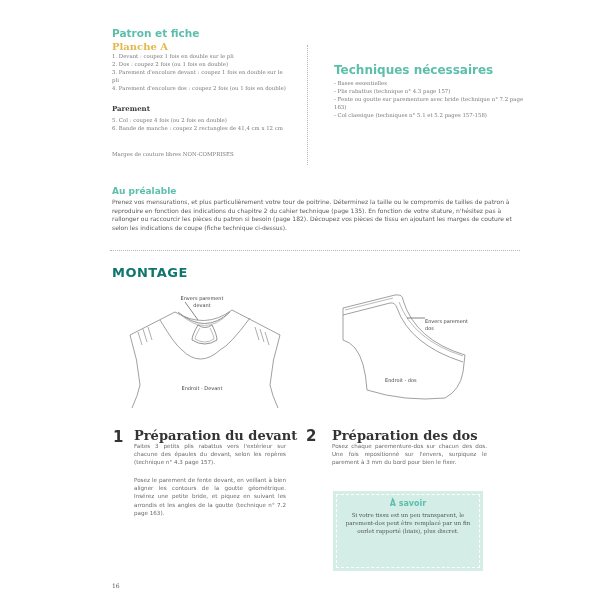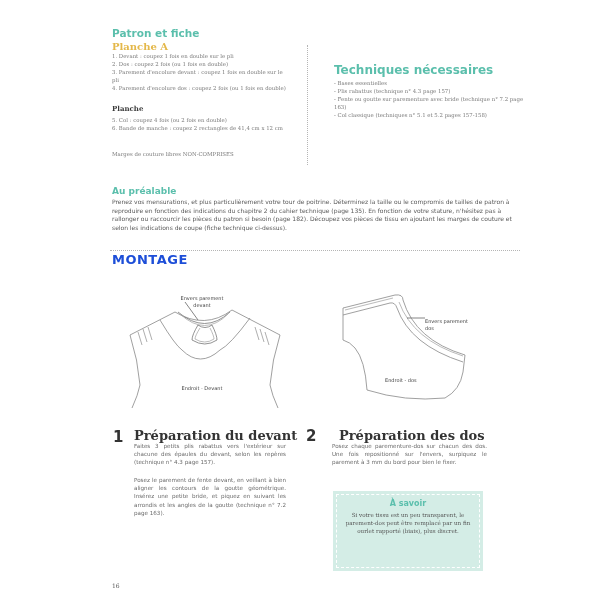--- a/index.html
+++ b/index.html
@@ -13,51 +13,51 @@
   #patron-list { left:112px; top:52px; width:175px; }
   #variante { left:112px; top:104px; font-size:7px; color:#3c3c3c; font-weight:bold; }
   #variante-list { left:112px; top:116px; width:180px; }
   #marges { left:112px; top:151px; font-size:5.4px; color:#7a7a7a; }
   #vdiv { left:307px; top:45px; height:120px; border-left:1px dotted #b5b5b5; }
   #tech-title { left:334px; top:63px; font-size:12px; }
   #tech-list { left:334px; top:79px; width:190px; }
   #prealable-title { left:112px; top:186px; font-size:9px; }
   #prealable-text { left:112px; top:198px; width:410px; font-size:6px; line-height:8.5px; color:#5a5a5a; }
   #hdiv { left:110px; top:250px; width:410px; border-top:1px dotted #b5b5b5; }
-  #montage-title { left:112px; top:252px; font-size:13px; color:#1d4ed8; font-weight:bold; letter-spacing:0.5px; }
+  #montage-title { left:112px; top:265px; font-size:13px; color:#0f766e; font-weight:bold; letter-spacing:0.5px; }
   .fig { position:absolute; }
   .fig-label { font-size:5px; fill:#444; font-family:"DejaVu Sans", sans-serif; }
   .step-num { font-size:15px; color:#333; font-weight:bold; }
   .step-title { font-size:13px; color:#333; font-weight:bold; }
   .step-text { font-size:5.6px; line-height:8.2px; color:#6a6a6a; text-align:justify; }
   #num1 { left:113px; top:428px; }
   #title1 { left:134px; top:428px; }
   #text1a { left:134px; top:442px; width:152px; }
   #text1b { left:134px; top:476px; width:152px; }
   #num2 { left:306px; top:427px; }
-  #title2 { left:332px; top:428px;margin-left:7px; }
+  #title2 { left:332px; top:428px; }
   #text2 { left:332px; top:442px; width:155px; }
   #savoir { left:333px; top:491px; width:150px; height:80px; background:#d4ede6; }
   #savoir-inner { position:absolute; left:3px; top:3px; right:3px; bottom:3px; border:1px dashed #ffffff; }
   #savoir-title { position:absolute; left:0; right:0; top:8px; text-align:center; font-size:8px; color:#5bbfac; font-weight:bold; }
   #savoir-text { position:absolute; left:6px; right:6px; top:20px; text-align:center; font-size:5.6px; line-height:8px; color:#555; }
   #page-num { left:112px; top:582px; font-size:6px; color:#555; }
 </style>
 </head>
 <body>
 
 <div class="abs h-teal" id="patron-title">Patron et fiche</div>
 <div class="abs serif" id="planche">Planche A</div>
 <div class="abs list serif" id="patron-list">
   <div>1. Devant : coupez 1 fois en double sur le pli</div>
   <div>2. Dos : coupez 2 fois (ou 1 fois en double)</div>
   <div>3. Parement d'encolure devant : coupez 1 fois en double sur le pli</div>
   <div>4. Parement d'encolure dos : coupez 2 fois (ou 1 fois en double)</div>
 </div>
-<div class="abs serif" id="variante">Planche</div>
+<div class="abs serif" id="variante">Parement</div>
 <div class="abs list serif" id="variante-list">
   <div>5. Col : coupez 4 fois (ou 2 fois en double)</div>
   <div>6. Bande de manche : coupez 2 rectangles de 41,4 cm x 12 cm</div>
 </div>
 <div class="abs serif" id="marges">Marges de couture libres NON-COMPRISES</div>
 
 <div class="abs" id="vdiv"></div>
 
 <div class="abs h-teal" id="tech-title">Techniques nécessaires</div>
 <div class="abs list serif" id="tech-list">

